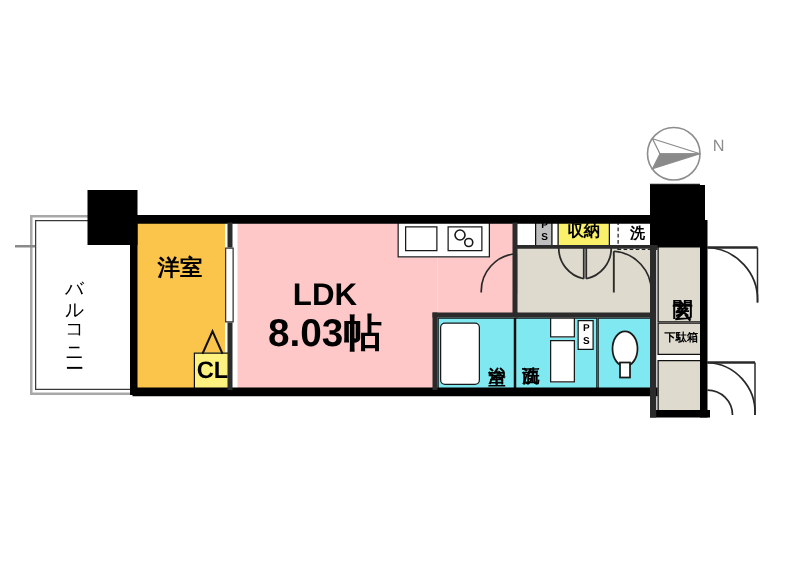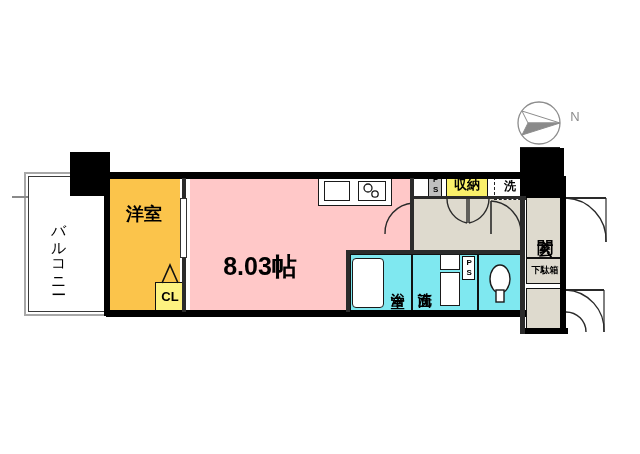--- a/index.html
+++ b/index.html
@@ -38,30 +38,31 @@
   <div class="abs" style="left:520px;top:147px;width:40px;height:6px;background:#1d1d1d;"></div>
 
   <div class="abs" style="left:24px;top:172px;width:90px;height:144px;border:2px solid #a8a8a8;background:#ffffff;"></div>
   <div class="abs" style="left:28px;top:176px;width:82px;height:136px;border:1.4px solid #3a3a3a;background:#ffffff;"></div>
   <div class="lbl vert" style="left:46px;top:196px;width:26px;height:110px;font-size:15px;">バルコニー</div>
 
   <div class="room" style="left:108px;top:178px;width:72px;height:134px;background:#FBC44B;"></div>
   <div class="lbl" style="left:108px;top:203px;width:72px;height:22px;font-size:18px;font-weight:bold;">洋室</div>
 
   <div class="room" style="left:155px;top:282px;width:30px;height:30px;background:#FDF280;border:1.8px solid #111;"></div>
-  <div class="lbl" style="left:155px;top:284px;width:30px;height:26px;font-size:13px;font-weight:bold;">CL</div>
+  <div class="lbl" style="left:155px;top:284px;width:30px;height:26px;font-size:19px;font-weight:bold;">CL</div>
 
   <div class="abs" style="left:155px;top:262px;width:30px;height:22px;">
     <svg width="30" height="22" viewBox="0 0 30 22">
       <polyline points="7,21 15,3 23,21" fill="none" stroke="#111" stroke-width="1.6"></polyline>
     </svg>
   </div>
 
   <div class="room" style="left:190px;top:178px;width:160px;height:134px;background:#FFC8C8;"></div>
-  <div class="lbl" style="left:196px;top:252px;width:128px;height:30px;font-size:25px;font-weight:bold;">8.03帖</div>
+  <div class="lbl" style="left:200px;top:222px;width:120px;height:30px;font-size:25px;font-weight:bold;">LDK</div>
+  <div class="lbl" style="left:196px;top:252px;width:128px;height:30px;font-size:31px;font-weight:bold;">8.03帖</div>
 
   <div class="room" style="left:350px;top:178px;width:62px;height:74px;background:#FFC8C8;"></div>
 
   <div class="whitebox" style="left:318px;top:176px;width:74px;height:30px;"></div>
   <div class="whitebox" style="left:324px;top:181px;width:26px;height:20px;"></div>
   <div class="whitebox" style="left:358px;top:181px;width:28px;height:20px;">
     <svg width="26" height="18" viewBox="0 0 26 18" style="display:block;">
       <circle cx="9" cy="6" r="4" fill="none" stroke="#1a1a1a" stroke-width="1.3"></circle>
       <circle cx="16" cy="12" r="3.2" fill="none" stroke="#1a1a1a" stroke-width="1.3"></circle>
     </svg>

